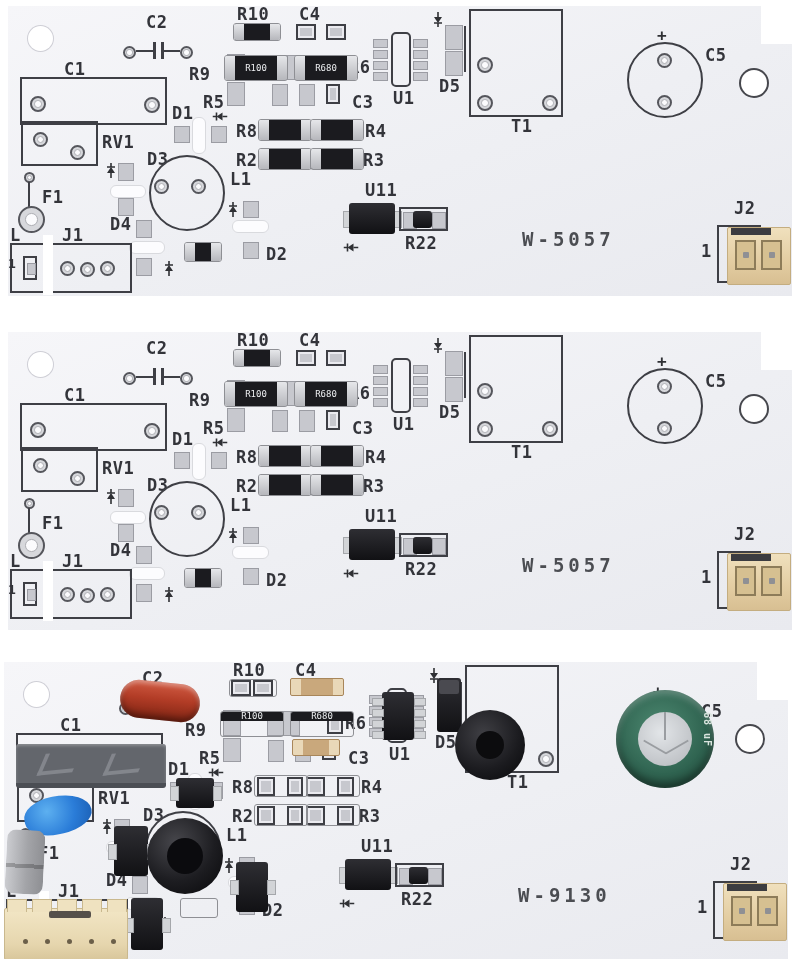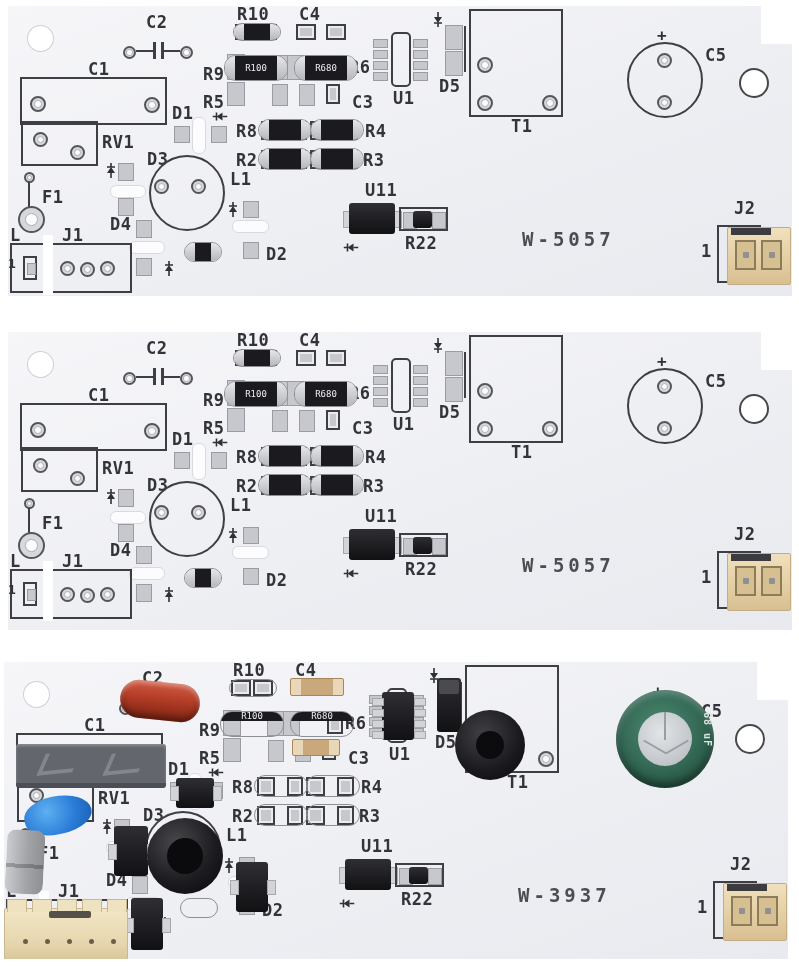--- a/index.html
+++ b/index.html
@@ -31,38 +31,38 @@
   .pad{position:absolute;background:#c7c8ce;border:1px solid #9b9ca3;}
   .padbox{position:absolute;box-sizing:border-box;border:2px solid #3e3f45;background:#c7c8ce;
           box-shadow:inset 0 0 0 2px #eaeaef;}
   .pill{position:absolute;background:#fcfcfe;border:1px solid #d9dade;border-radius:6px;}
   .blk{position:absolute;background:linear-gradient(180deg,#2e2e33,#111114);border-radius:3px;}
   .lead{position:absolute;background:#d2d4d7;border:1px solid #a5a7ab;}
   .fill{position:absolute;background:#3e3f45;}
   .dsym{position:absolute;width:12px;height:15px;}
   .dsym path{stroke:#2f3034;stroke-width:1.6;fill:none;}
   .dsym .tri{fill:#2f3034;stroke:none;}
-  .melf{position:absolute;display:flex;border-radius:12px;overflow:hidden;border:1px solid #8e8f94;}
+  .melf{position:absolute;display:flex;border-radius:3px;overflow:hidden;border:1px solid #8e8f94;}
   .melf .cap{width:10px;background:linear-gradient(180deg,#e6e7ea,#b6b7bc);}
   .melf .bod{flex:1;background:#1b1b1f;color:#eceef0;font-size:9px;display:flex;
              align-items:center;justify-content:center;line-height:1;}
   .tan{position:absolute;box-sizing:border-box;border:1px solid #a8865a;border-radius:2px;
        background:linear-gradient(90deg,#e9d8b8 0 10px,#c9a87c 10px calc(100% - 10px),#e9d8b8 calc(100% - 10px));}
 
   
   .c-holetl{left:20px;top:20px;width:25px;height:25px;box-shadow:0 0 0 1px #cfcfd6;}
   .c-holer{left:733px;top:64px;width:26px;height:26px;box-shadow:0 0 0 2px #46474d;}
   .c-c2lbl{left:138px;top:8px}
   .c-c2r1{left:115px;top:40px;width:13px;height:13px}
   .c-c2r2{left:172px;top:40px;width:13px;height:13px}
   .c-c2b1{left:145px;top:36px;width:3px;height:17px}
   .c-c2b2{left:153px;top:36px;width:3px;height:17px}
   .c-c2s1{left:128px;top:44px;width:17px;height:2px}
   .c-c2s2{left:156px;top:44px;width:16px;height:2px}
-  .c-c1lbl{left:80px;top:55px}
+  .c-c1lbl{left:56px;top:55px}
   .c-c1box{left:12px;top:71px;width:147px;height:48px}
   .c-c1r1{left:22px;top:90px;width:16px;height:16px}
   .c-c1r2{left:136px;top:91px;width:16px;height:16px}
   .c-rv1lbl{left:94px;top:128px}
   .c-rv1box{left:13px;top:115px;width:77px;height:45px}
   .c-rv1r1{left:25px;top:126px;width:15px;height:15px}
   .c-rv1r2{left:62px;top:139px;width:15px;height:15px}
   .c-d1lbl{left:164px;top:99px}
   .c-d1sym{left:206px;top:103px;transform:rotate(-90deg)}
   .c-d1p1{left:166px;top:120px;width:14px;height:15px}
@@ -100,21 +100,21 @@
   .c-j1r1{left:52px;top:255px;width:15px;height:15px}
   .c-j1r2{left:72px;top:256px;width:15px;height:15px}
   .c-j1r3{left:92px;top:255px;width:15px;height:15px}
   .c-j1pin1{left:0;top:251px}
   .c-r10lbl{left:229px;top:0}
   .c-r10b1{left:227px;top:18px;width:20px;height:16px}
   .c-r10b2{left:249px;top:18px;width:20px;height:16px}
   .c-c4lbl{left:291px;top:0}
   .c-c4b1{left:288px;top:18px;width:20px;height:16px}
   .c-c4b2{left:318px;top:18px;width:20px;height:16px}
-  .c-r9lbl{left:195px;top:60px}
+  .c-r9lbl{left:181px;top:60px}
   .c-r9p1{left:219px;top:48px;width:16px;height:24px}
   .c-r9p2{left:263px;top:49px;width:15px;height:23px}
   .c-r9p3{left:279px;top:49px;width:15px;height:23px}
   .c-r9p4{left:323px;top:50px;width:16px;height:22px}
   .c-r6lbl{left:341px;top:53px}
   .c-r5lbl{left:195px;top:88px}
   .c-r5p1{left:219px;top:76px;width:16px;height:22px}
   .c-r5p2{left:264px;top:78px;width:14px;height:20px}
   .c-r5p3{left:291px;top:78px;width:14px;height:20px}
   .c-r5p4{left:318px;top:78px;width:14px;height:20px}
@@ -897,21 +897,21 @@
   <span class="blk c-u11body"></span>
   <svg class="dsym c-u11sym" viewBox="0 0 12 15">
         <path d="M6 0 V4 M2 4 H10 M6 10 V15"></path>
         <path class="tri" d="M2 10 L10 10 L6 4 Z"></path>
       </svg>
   <span class="box c-r22box"></span>
   <span class="pad c-r22p1"></span>
   <span class="pad c-r22p2"></span>
   <span class="blk c-r22body"></span>
   <span class="lbl c-r22lbl">R22</span>
-  <span class="lbl model c-modellbl">W-3937</span>
+  <span class="lbl model c-modellbl">W-9130</span>
   <span class="lbl c-j2lbl">J2</span>
   <span class="box c-j2silk"></span>
   <span class="e c-j2c">
     <span class="e c-j2top"></span>
     <span class="e c-j2s1"></span>
     <span class="e c-j2s2"></span>
     <span class="e c-j2m1"></span>
     <span class="e c-j2m2"></span>
   </span>
   <span class="lbl c-j2pin1">1</span>

